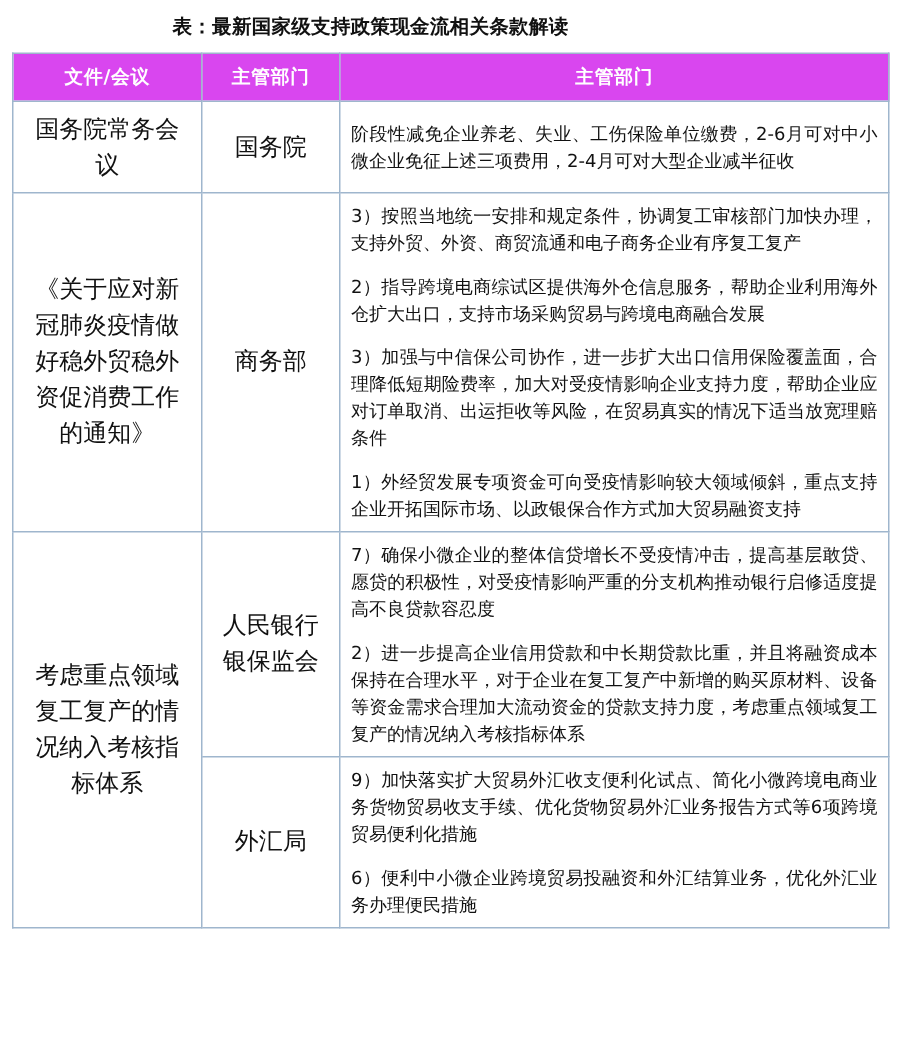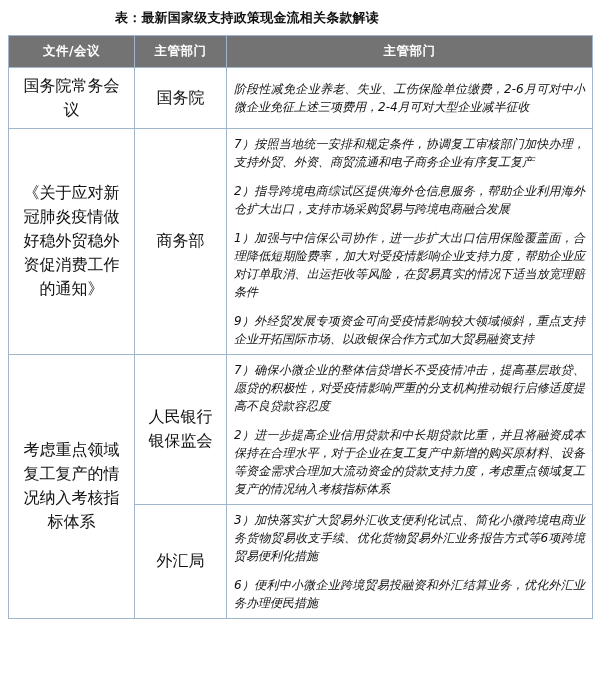--- a/index.html
+++ b/index.html
@@ -34,21 +34,21 @@
     font-size: 12px;
   }
   table.policy-table th,
   table.policy-table td {
     border: 1px solid #9fb6cd;
     vertical-align: middle;
     padding: 6px 7px;
     line-height: 1.5;
   }
   thead th {
-    background: #737373;
+    background: #d946ef;
     color: #ffffff;
     font-weight: bold;
     font-size: 12.5px;
     text-align: center;
     padding: 8px 4px;
     border: 1px solid #1f6fb5;
     letter-spacing: 0.5px;
   }
   col.c1 { width: 126px; }
   col.c2 { width: 92px; }
@@ -59,21 +59,20 @@
     font-size: 16px;
   }
   td.col-content {
     text-align: left;
     font-size: 12px;
   }
   td.col-content p {
     margin: 0 0 11px 0;
     text-align: justify;
     text-justify: inter-ideograph;
-    font-style: italic;
   }
   td.col-content p:last-child {
     margin-bottom: 0;
   }
   .row-tall td { padding-top: 9px; padding-bottom: 9px; }
 </style>
 </head>
 <body>
 
 <div class="doc">
@@ -100,39 +99,39 @@
         <td class="col-dept">国务院</td>
         <td class="col-content">
           <p>阶段性减免企业养老、失业、工伤保险单位缴费，2-6月可对中小微企业免征上述三项费用，2-4月可对大型企业减半征收</p>
         </td>
       </tr>
 
       <tr class="row-tall">
         <td class="col-doc">《关于应对新冠肺炎疫情做好稳外贸稳外资促消费工作的通知》</td>
         <td class="col-dept">商务部</td>
         <td class="col-content">
-          <p>7）按照当地统一安排和规定条件，协调复工审核部门加快办理，支持外贸、外资、商贸流通和电子商务企业有序复工复产</p>
+          <p>3）按照当地统一安排和规定条件，协调复工审核部门加快办理，支持外贸、外资、商贸流通和电子商务企业有序复工复产</p>
           <p>2）指导跨境电商综试区提供海外仓信息服务，帮助企业利用海外仓扩大出口，支持市场采购贸易与跨境电商融合发展</p>
-          <p>1）加强与中信保公司协作，进一步扩大出口信用保险覆盖面，合理降低短期险费率，加大对受疫情影响企业支持力度，帮助企业应对订单取消、出运拒收等风险，在贸易真实的情况下适当放宽理赔条件</p>
-          <p>9）外经贸发展专项资金可向受疫情影响较大领域倾斜，重点支持企业开拓国际市场、以政银保合作方式加大贸易融资支持</p>
+          <p>3）加强与中信保公司协作，进一步扩大出口信用保险覆盖面，合理降低短期险费率，加大对受疫情影响企业支持力度，帮助企业应对订单取消、出运拒收等风险，在贸易真实的情况下适当放宽理赔条件</p>
+          <p>1）外经贸发展专项资金可向受疫情影响较大领域倾斜，重点支持企业开拓国际市场、以政银保合作方式加大贸易融资支持</p>
         </td>
       </tr>
 
       <tr class="row-tall">
         <td class="col-doc" rowspan="2">考虑重点领域复工复产的情况纳入考核指标体系</td>
         <td class="col-dept">人民银行银保监会</td>
         <td class="col-content">
           <p>7）确保小微企业的整体信贷增长不受疫情冲击，提高基层敢贷、愿贷的积极性，对受疫情影响严重的分支机构推动银行启修适度提高不良贷款容忍度</p>
           <p>2）进一步提高企业信用贷款和中长期贷款比重，并且将融资成本保持在合理水平，对于企业在复工复产中新增的购买原材料、设备等资金需求合理加大流动资金的贷款支持力度，考虑重点领域复工复产的情况纳入考核指标体系</p>
         </td>
       </tr>
 
       <tr class="row-tall">
         <td class="col-dept">外汇局</td>
         <td class="col-content">
-          <p>3）加快落实扩大贸易外汇收支便利化试点、简化小微跨境电商业务货物贸易收支手续、优化货物贸易外汇业务报告方式等6项跨境贸易便利化措施</p>
+          <p>9）加快落实扩大贸易外汇收支便利化试点、简化小微跨境电商业务货物贸易收支手续、优化货物贸易外汇业务报告方式等6项跨境贸易便利化措施</p>
           <p>6）便利中小微企业跨境贸易投融资和外汇结算业务，优化外汇业务办理便民措施</p>
         </td>
       </tr>
 
     </tbody>
   </table>
 </div>
 
 </body></html>

